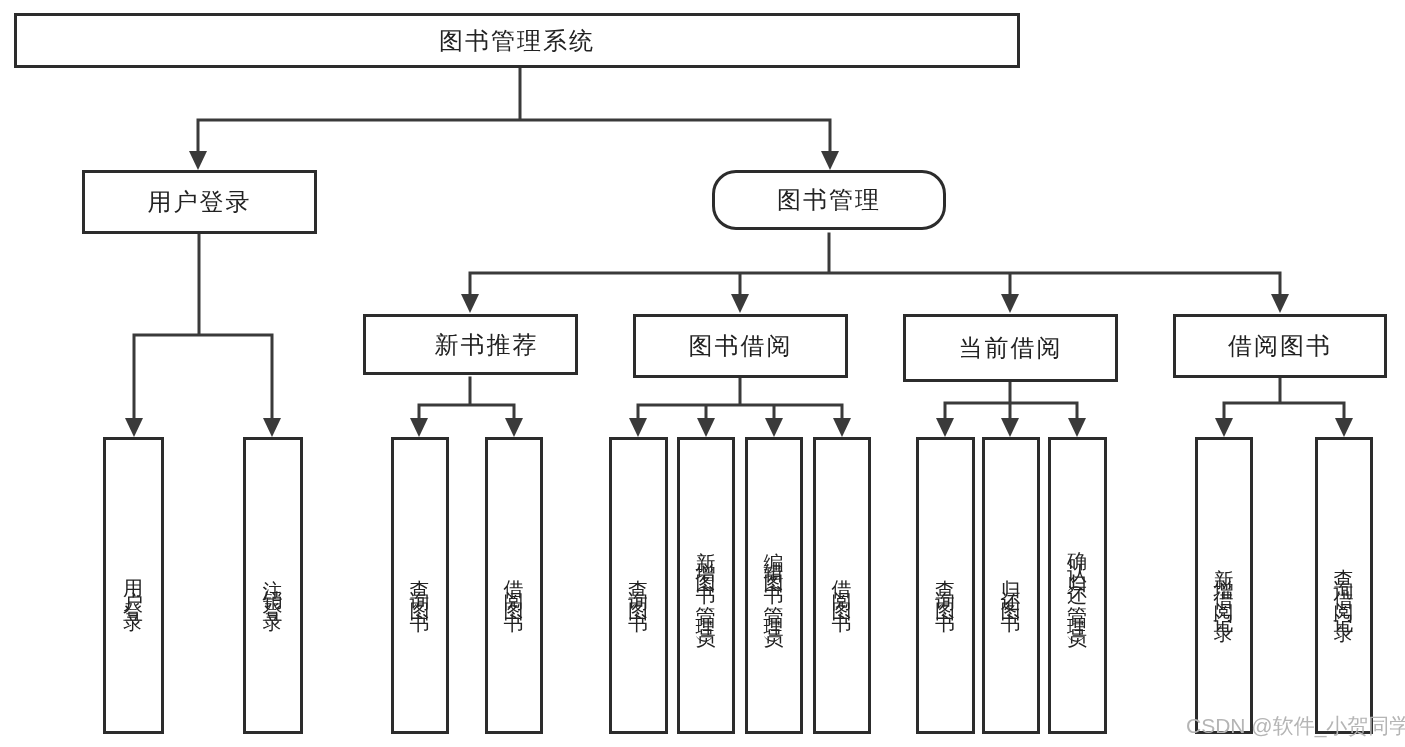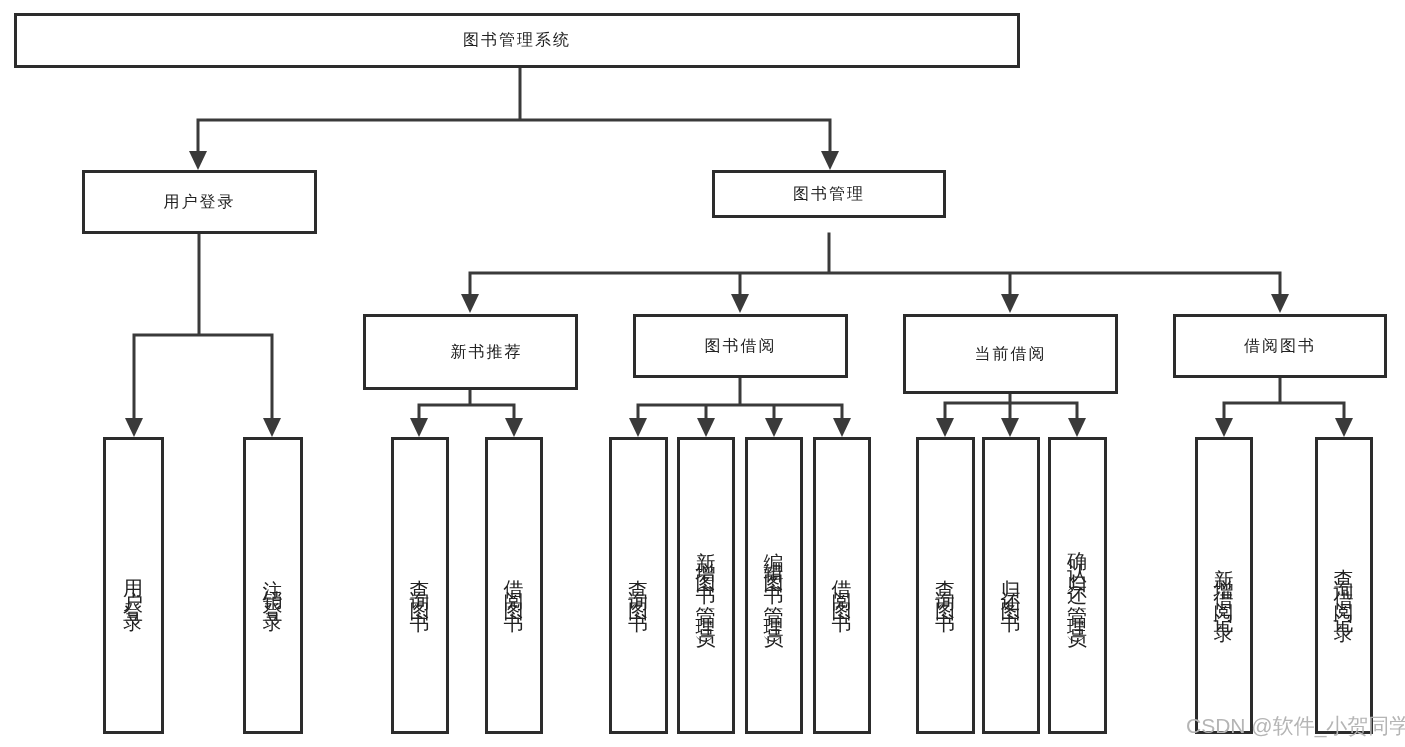--- a/index.html
+++ b/index.html
@@ -27,21 +27,21 @@
     position: absolute;
     box-sizing: border-box;
     border: 3px solid var(--border);
     background: #ffffff;
     display: flex;
     align-items: center;
     justify-content: center;
     color: var(--text);
   }
   .h-box span {
-    font-size: 16px;
+    font-size: 24px;
     letter-spacing: 2px;
     white-space: nowrap;
     font-family: Liberation Mono, monospace;
   }
   .v-box span {
     writing-mode: vertical-rl;
     text-orientation: mixed;
     font-size: 20px;
     letter-spacing: 11px;
     line-height: 1.1;
@@ -102,31 +102,31 @@
     </g>
   </svg>
 
   <div class="box h-box" style="left:14px; top:13px; width:1006px; height:55px;">
     <span>图书管理系统</span>
   </div>
 
   <div class="box h-box" style="left:82px; top:170px; width:235px; height:64px;">
     <span>用户登录</span>
   </div>
-  <div class="box h-box" style="left:712px; top:170px; width:234px; height:48px;">
+  <div class="box h-box" style="left:712px; top:170px; width:234px; height:60px;border-radius:24px;">
     <span>图书管理</span>
   </div>
 
-  <div class="box h-box" style="left:363px; top:314px; width:215px; height:76px;padding-left:32px;">
+  <div class="box h-box" style="left:363px; top:314px; width:215px; height:61px;padding-left:32px;">
     <span>新书推荐</span>
   </div>
   <div class="box h-box" style="left:633px; top:314px; width:215px; height:64px;justify-content:center;">
     <span>图书借阅</span>
   </div>
-  <div class="box h-box" style="left:903px; top:314px; width:215px; height:80px;">
+  <div class="box h-box" style="left:903px; top:314px; width:215px; height:68px;">
     <span>当前借阅</span>
   </div>
   <div class="box h-box" style="left:1173px; top:314px; width:214px; height:64px;">
     <span>借阅图书</span>
   </div>
 
   <div class="box v-box" style="left:103px; top:437px; width:61px; height:297px;">
     <span>用户登录</span>
   </div>
   <div class="box v-box" style="left:243px; top:437px; width:60px; height:297px;">

